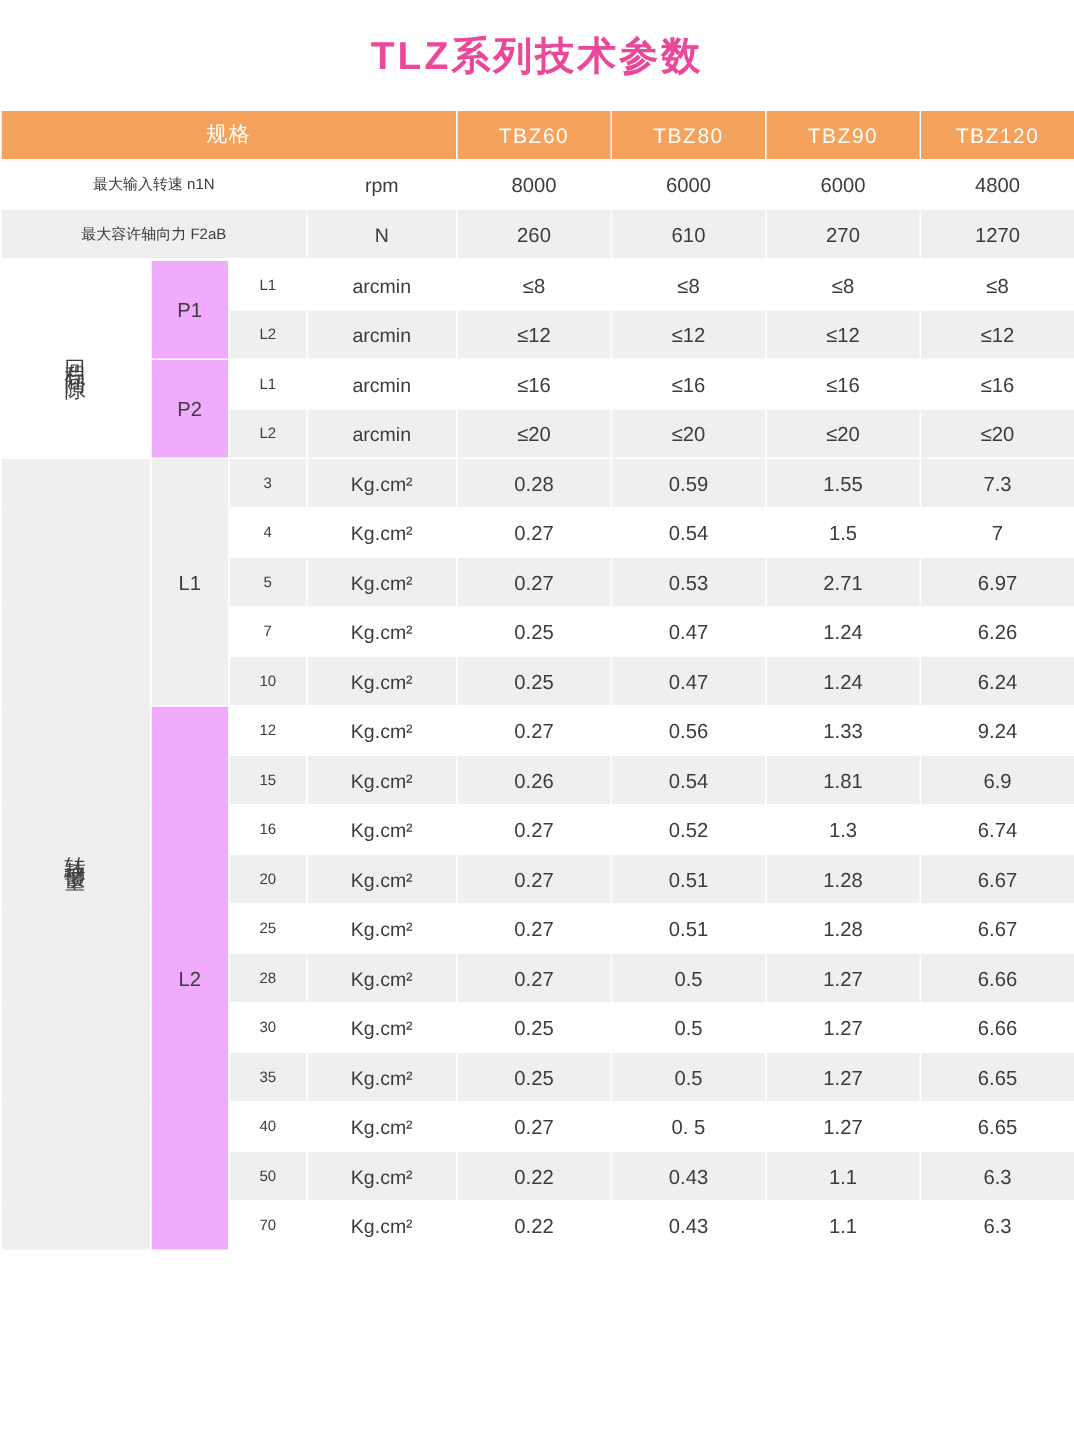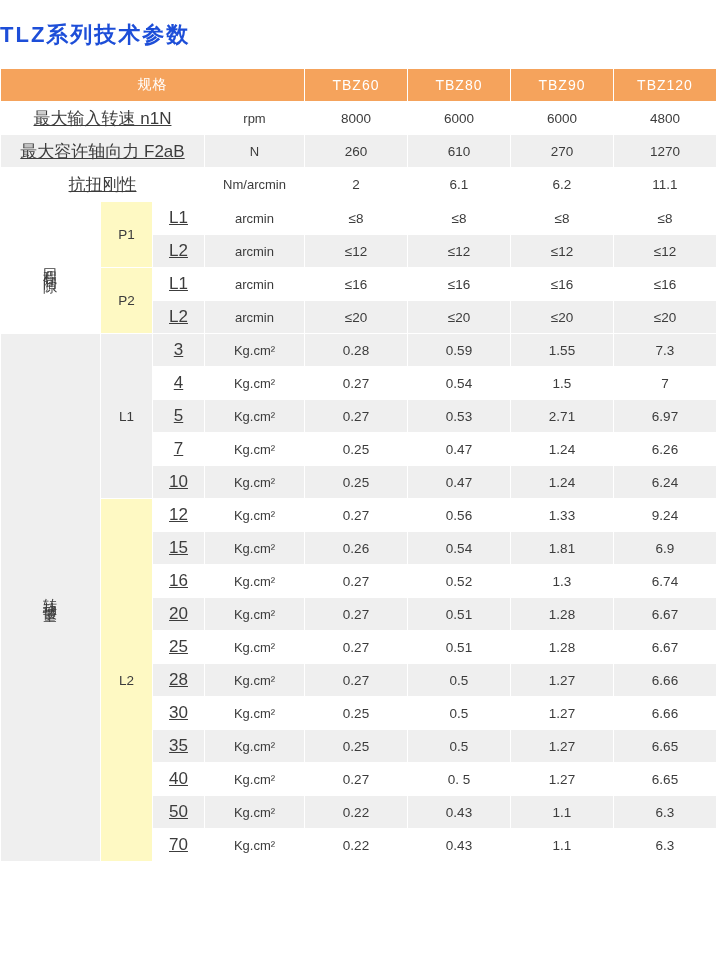--- a/index.html
+++ b/index.html
@@ -10,23 +10,24 @@
   body {
     width: 716px;
     font-family: "Liberation Sans", "DejaVu Sans", sans-serif;
     color: #3c3c3c;
   }
   .page {
     width: 716px;
     box-sizing: border-box;
   }
   .title {
-    font-size: 22px;
+    text-align: center;
+    font-size: 26px;
     font-weight: bold;
-    color: #1d4ed8;
+    color: #ec4899;
     letter-spacing: 2px;
     padding: 20px 0 18px 0;
   }
   table.spec {
     width: 716px;
     border-collapse: collapse;
     table-layout: fixed;
     font-size: 14px;
   }
   table.spec td, table.spec th {
@@ -45,22 +46,21 @@
     font-size: 14px;
     letter-spacing: 1px;
   }
   .head-row th.spec-label {
     background: #f5a35c;
     text-align: center;
   }
   .lbl {
     background: #efefef;
     color: #3c3c3c;
-    font-size: 17px;
-    text-decoration: underline;
+    font-size: 10px;
   }
   .lbl.white {
     background: #ffffff;
   }
   .unit {
     background: #efefef;
     font-size: 13px;
   }
   .unit.white {
     background: #ffffff;
@@ -70,21 +70,21 @@
     font-size: 13.5px;
   }
   .val.white {
     background: #ffffff;
   }
   .grp {
     background: #efefef;
     font-size: 13.5px;
   }
   .grp.white {
-    background: #fef9c3;
+    background: #f0abfc;
   }
   .side {
     background: #efefef;
     font-size: 14px;
     letter-spacing: 3px;
     line-height: 20px;
   }
   .side.white {
     background: #ffffff;
   }
@@ -138,28 +138,20 @@
         <td class="val white">4800</td>
       </tr>
       <tr>
         <td class="lbl">最大容许轴向力 F2aB</td>
         <td class="unit">N</td>
         <td class="val">260</td>
         <td class="val">610</td>
         <td class="val">270</td>
         <td class="val">1270</td>
       </tr>
-      <tr>
-        <td class="lbl white">抗扭刚性</td>
-        <td class="unit white">Nm/arcmin</td>
-        <td class="val white">2</td>
-        <td class="val white">6.1</td>
-        <td class="val white">6.2</td>
-        <td class="val white">11.1</td>
-      </tr>
     </tbody>
   </table>
 
   <table class="spec">
     <colgroup>
       <col class="c-side">
         <col class="c-grp">
         <col class="c-name">
         <col class="c-unit">
       <col class="c-v">

